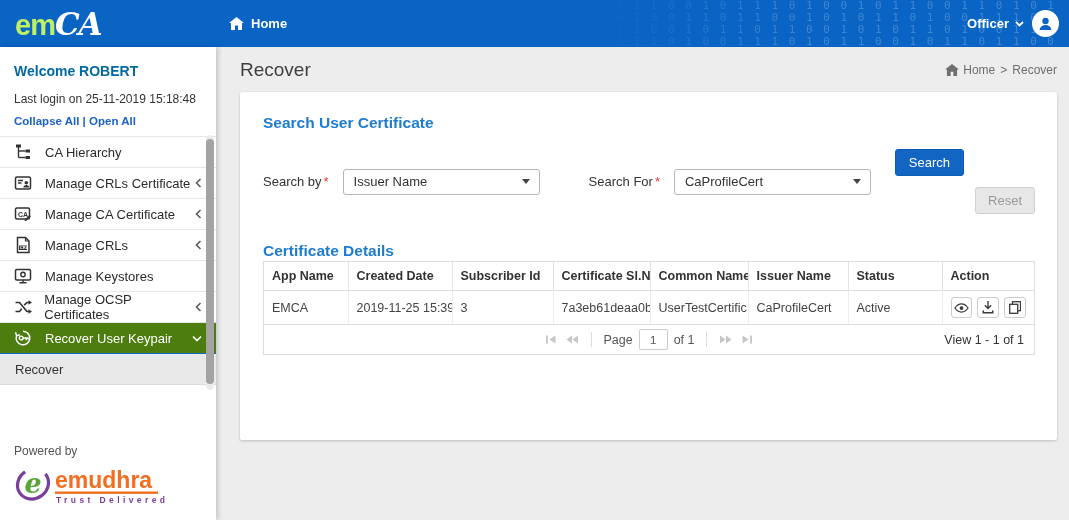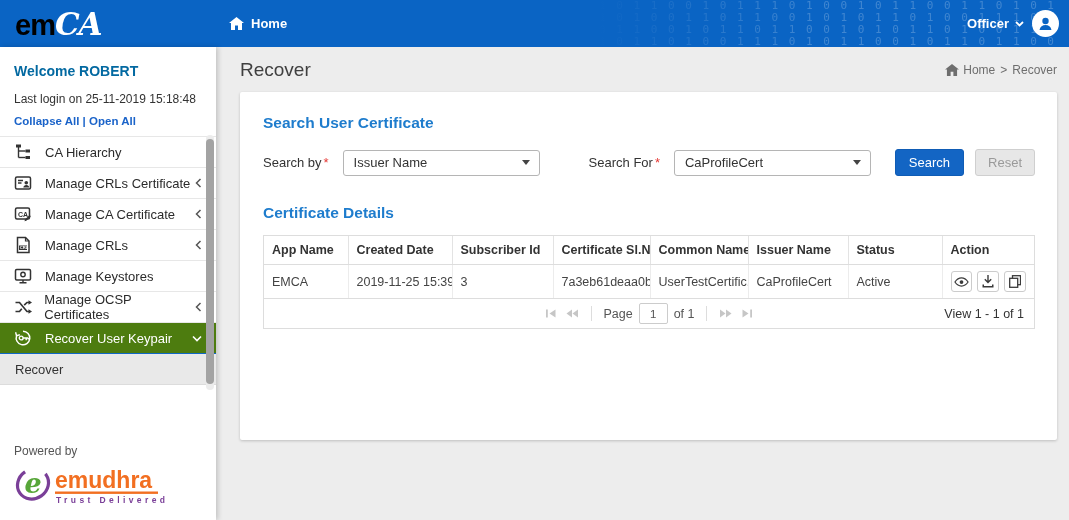--- a/index.html
+++ b/index.html
@@ -1,21 +1,21 @@
 <!DOCTYPE html>
 <html><head>
 <meta charset="utf-8">
 <style>
   * { margin:0; padding:0; box-sizing:border-box; }
   html,body { width:1069px; height:520px; font-family:"Liberation Sans", sans-serif; background:#ededed; overflow:hidden; }
 
   
   .topbar { height:47px; background:#0a64c4; display:flex; align-items:center; position:relative; }
   .logo-box { width:216px; padding-left:15px; flex:0 0 216px; z-index:2; cursor:pointer; }
-  .logo-em { color:#000000; font-size:29px; font-weight:700; letter-spacing:-1px; }
+  .logo-em { color:#bef264; font-size:29px; font-weight:700; letter-spacing:-1px; }
   .logo-ca { color:#fff; font-size:31px; font-weight:700; font-style:italic; font-family:"DejaVu Serif", serif; letter-spacing:-1px; }
   .nav-home { display:flex; align-items:center; gap:7px; color:#fff; font-size:13px; font-weight:700; margin-left:13px; z-index:2; cursor:pointer; text-decoration:none; }
   .binary { position:absolute; top:0; right:0; width:470px; height:47px; overflow:hidden; color:rgba(255,255,255,.22); font-family:"DejaVu Sans Mono", monospace; font-size:11px; line-height:12px; letter-spacing:2px; word-break:break-word; user-select:none; }
   .binary::before { content:""; position:absolute; inset:0; background:linear-gradient(90deg,#0a64c4 0%,rgba(10,100,196,0) 45%); }
   .userbox { margin-left:auto; display:flex; align-items:center; gap:6px; color:#fff; font-size:13px; font-weight:600; padding-right:10px; z-index:2; cursor:pointer; }
   .avatar { width:27px; height:27px; border-radius:50%; background:#fff; display:flex; align-items:center; justify-content:center; margin-left:2px; }
 
   
   .shell { display:flex; height:473px; }
   .sidebar { width:216px; flex:0 0 216px; background:#fff; position:relative; box-shadow:2px 0 5px rgba(0,0,0,.18); z-index:1; }
@@ -49,25 +49,25 @@
   .sec-heading { color:#1e7ccd; font-size:15.5px; font-weight:600; }
   .search-row { display:flex; align-items:center; margin-top:17px; }
   .fld-label { font-size:13px; color:#333; white-space:nowrap;text-align:center; }
   .req { color:#e53935; margin-left:2px; }
   .sel { width:197px; height:26px; border:1px solid #b5b5b5; border-radius:3px; background:#fff; display:flex; align-items:center; justify-content:space-between; padding:0 9px 0 10px; font-size:13px; color:#333; margin-left:14px; cursor:pointer; }
   .caret { width:0; height:0; border-left:4px solid transparent; border-right:4px solid transparent; border-top:5px solid #444; }
   .lbl2 { margin-left:49px; }
   .btns { margin-left:auto; display:flex; gap:11px; }
   .btn { height:27px; border-radius:3px; font-size:13px; font-family:inherit; cursor:pointer; }
   .btn-search { background:#1365c4; color:#fff; border:1px solid #0f5cb5; padding:0 13px; font-weight:500; }
-  .btn-reset { background:#e7e7e7; color:#9a9a9a; border:1px solid #cfcfcf; padding:0 12px; }
+  .btn-reset { background:#e7e7e7; color:#9a9a9a; border:1px solid #cfcfcf; padding:0 12px;margin-top:38px; }
   .details-heading { margin-top:28px; }
 
   
-  .grid { margin-top:13px; border:1px solid #ddd; }
+  .grid { margin-top:1px; border:1px solid #ddd; }
   table { width:100%; border-collapse:collapse; font-size:12.5px; table-layout:fixed; }
   th { font-weight:700; color:#333; text-align:left; padding:7px 8px; border-right:1px solid #e3e3e3; border-bottom:1px solid #ddd; white-space:nowrap; overflow:hidden; }
   td { color:#444; padding:6px 8px; border-right:1px solid #ececec; white-space:nowrap; overflow:hidden; }
   th:last-child, td:last-child { border-right:none; }
   .actions { display:flex; gap:5px; }
   .abtn { width:25px; height:21px; border:1px solid #ccc; border-radius:3px; background:#fff; display:flex; align-items:center; justify-content:center; cursor:pointer; padding:0; }
 
   
   .pager { border-top:1px solid #ddd; height:30px; display:flex; align-items:center; justify-content:center; position:relative; font-size:12.5px; color:#555; }
   .pager-center { display:flex; align-items:center; gap:6px; }

